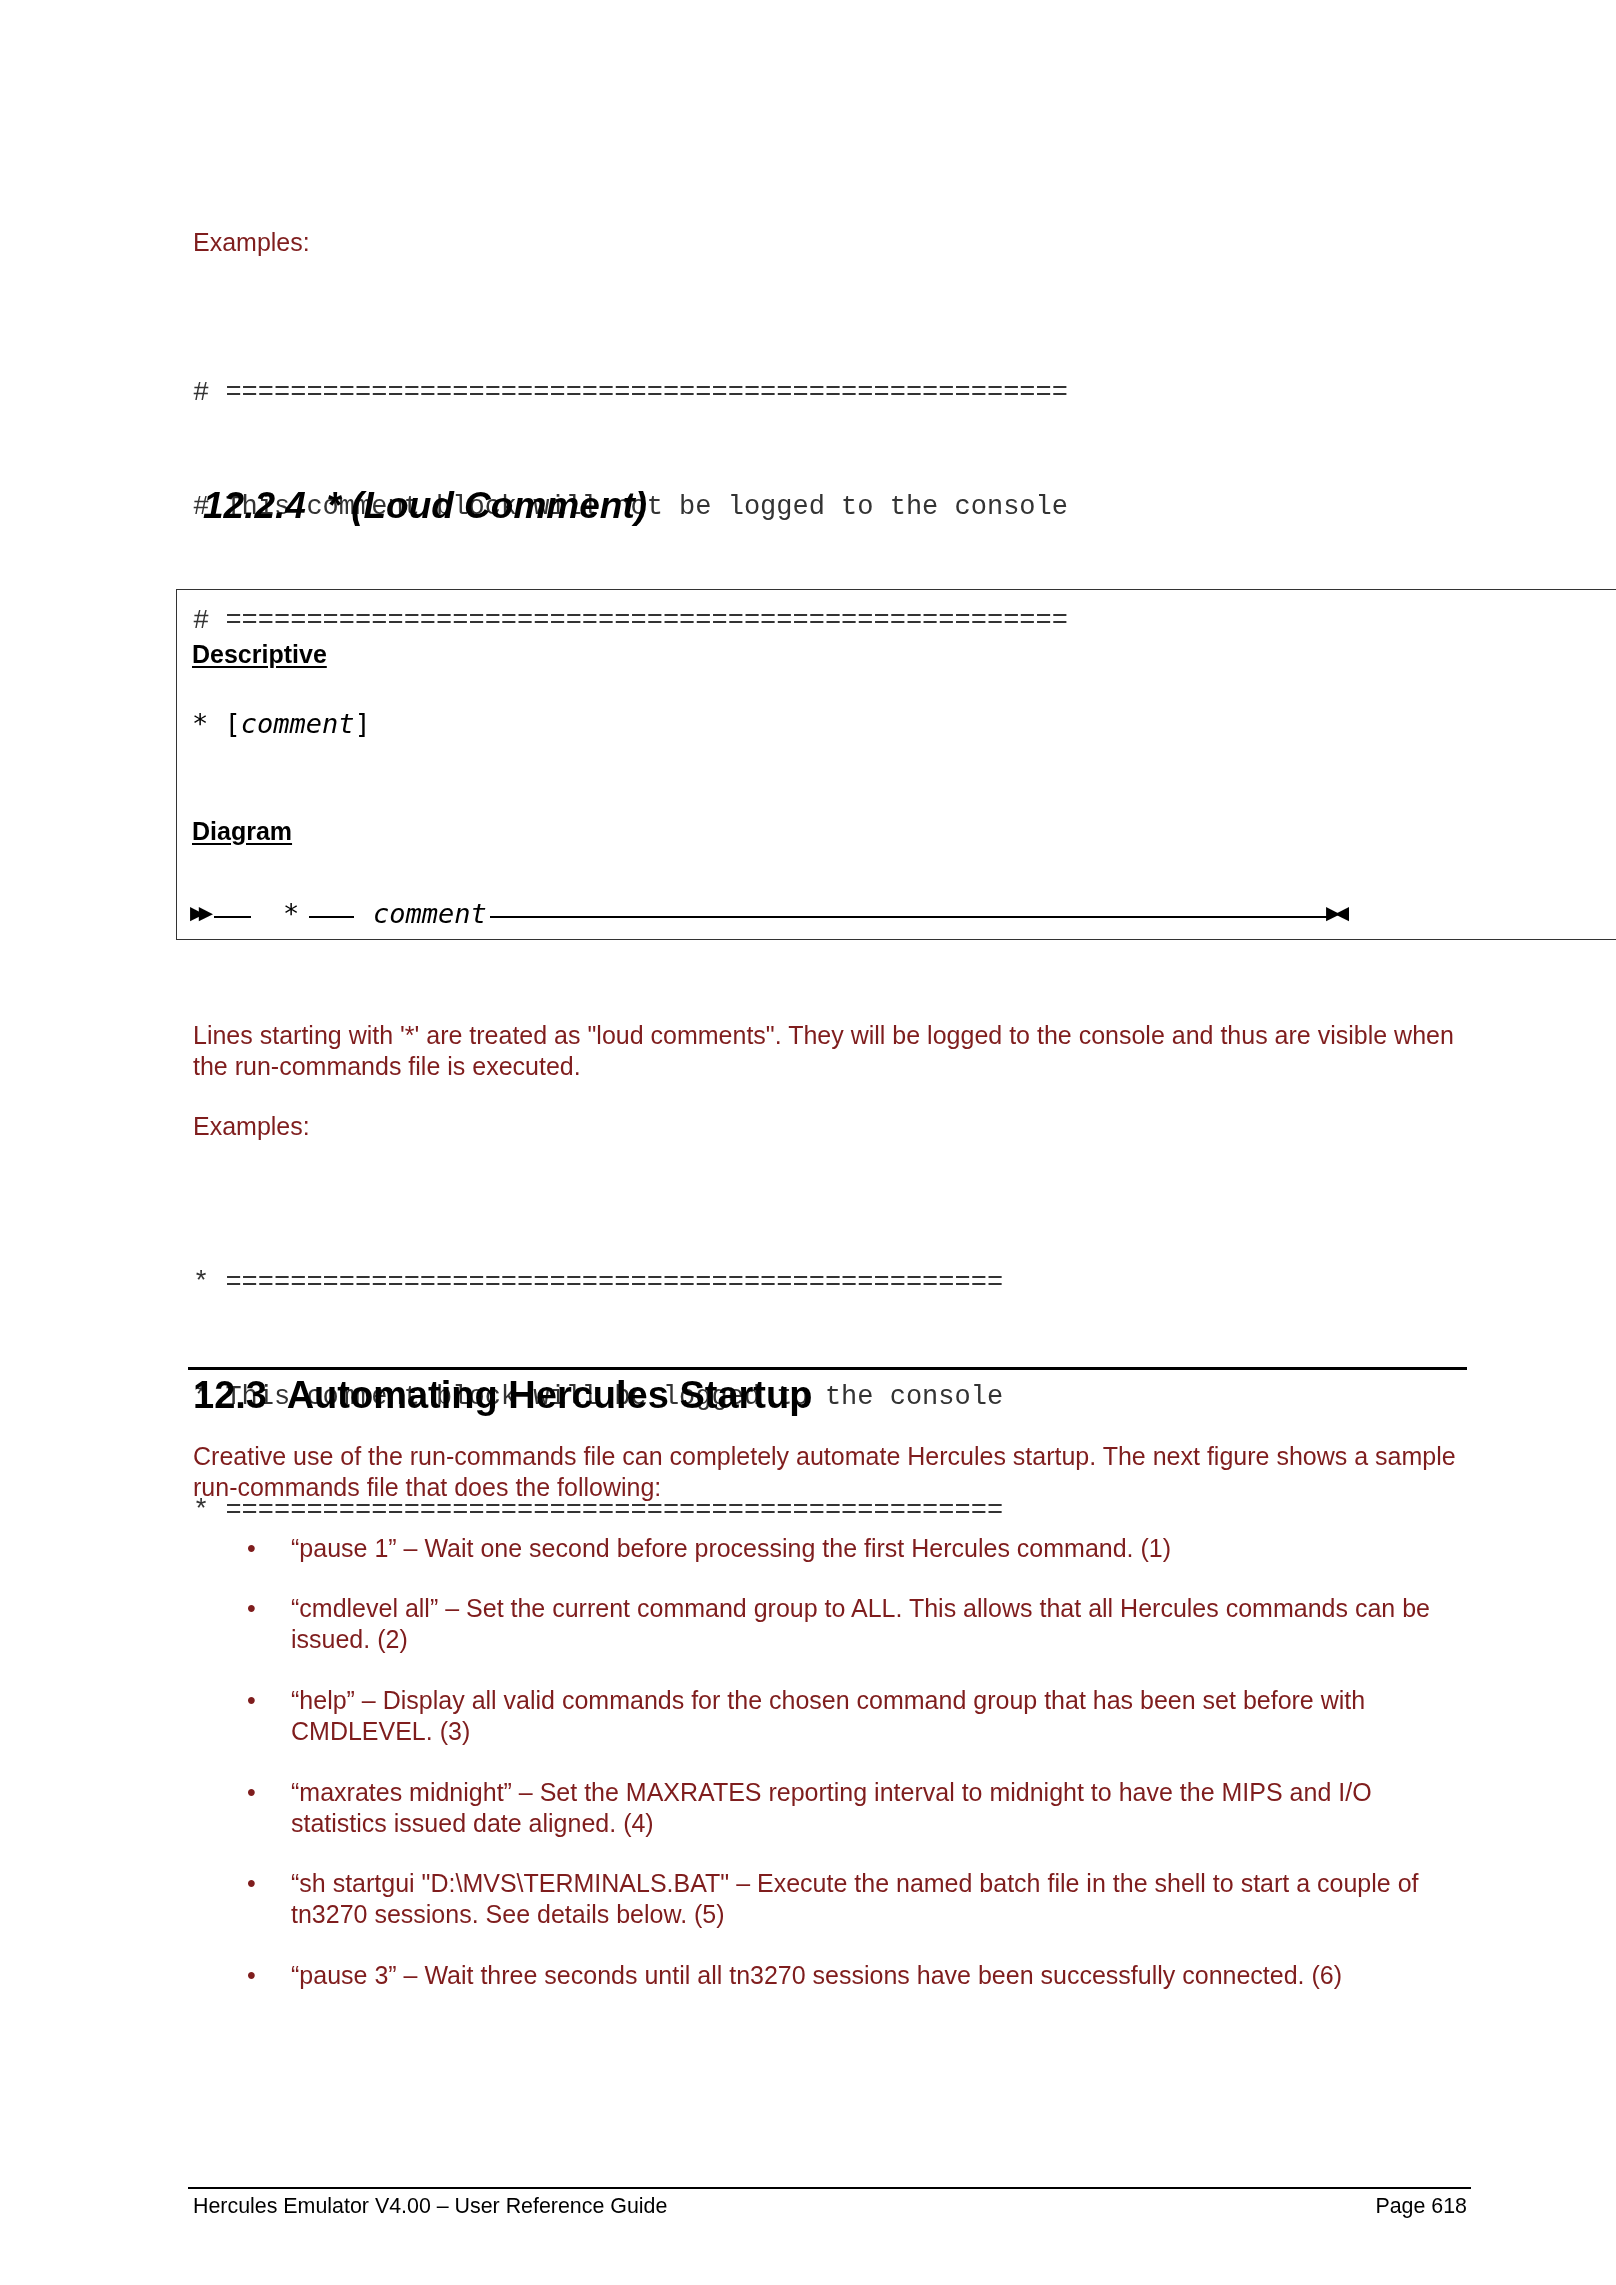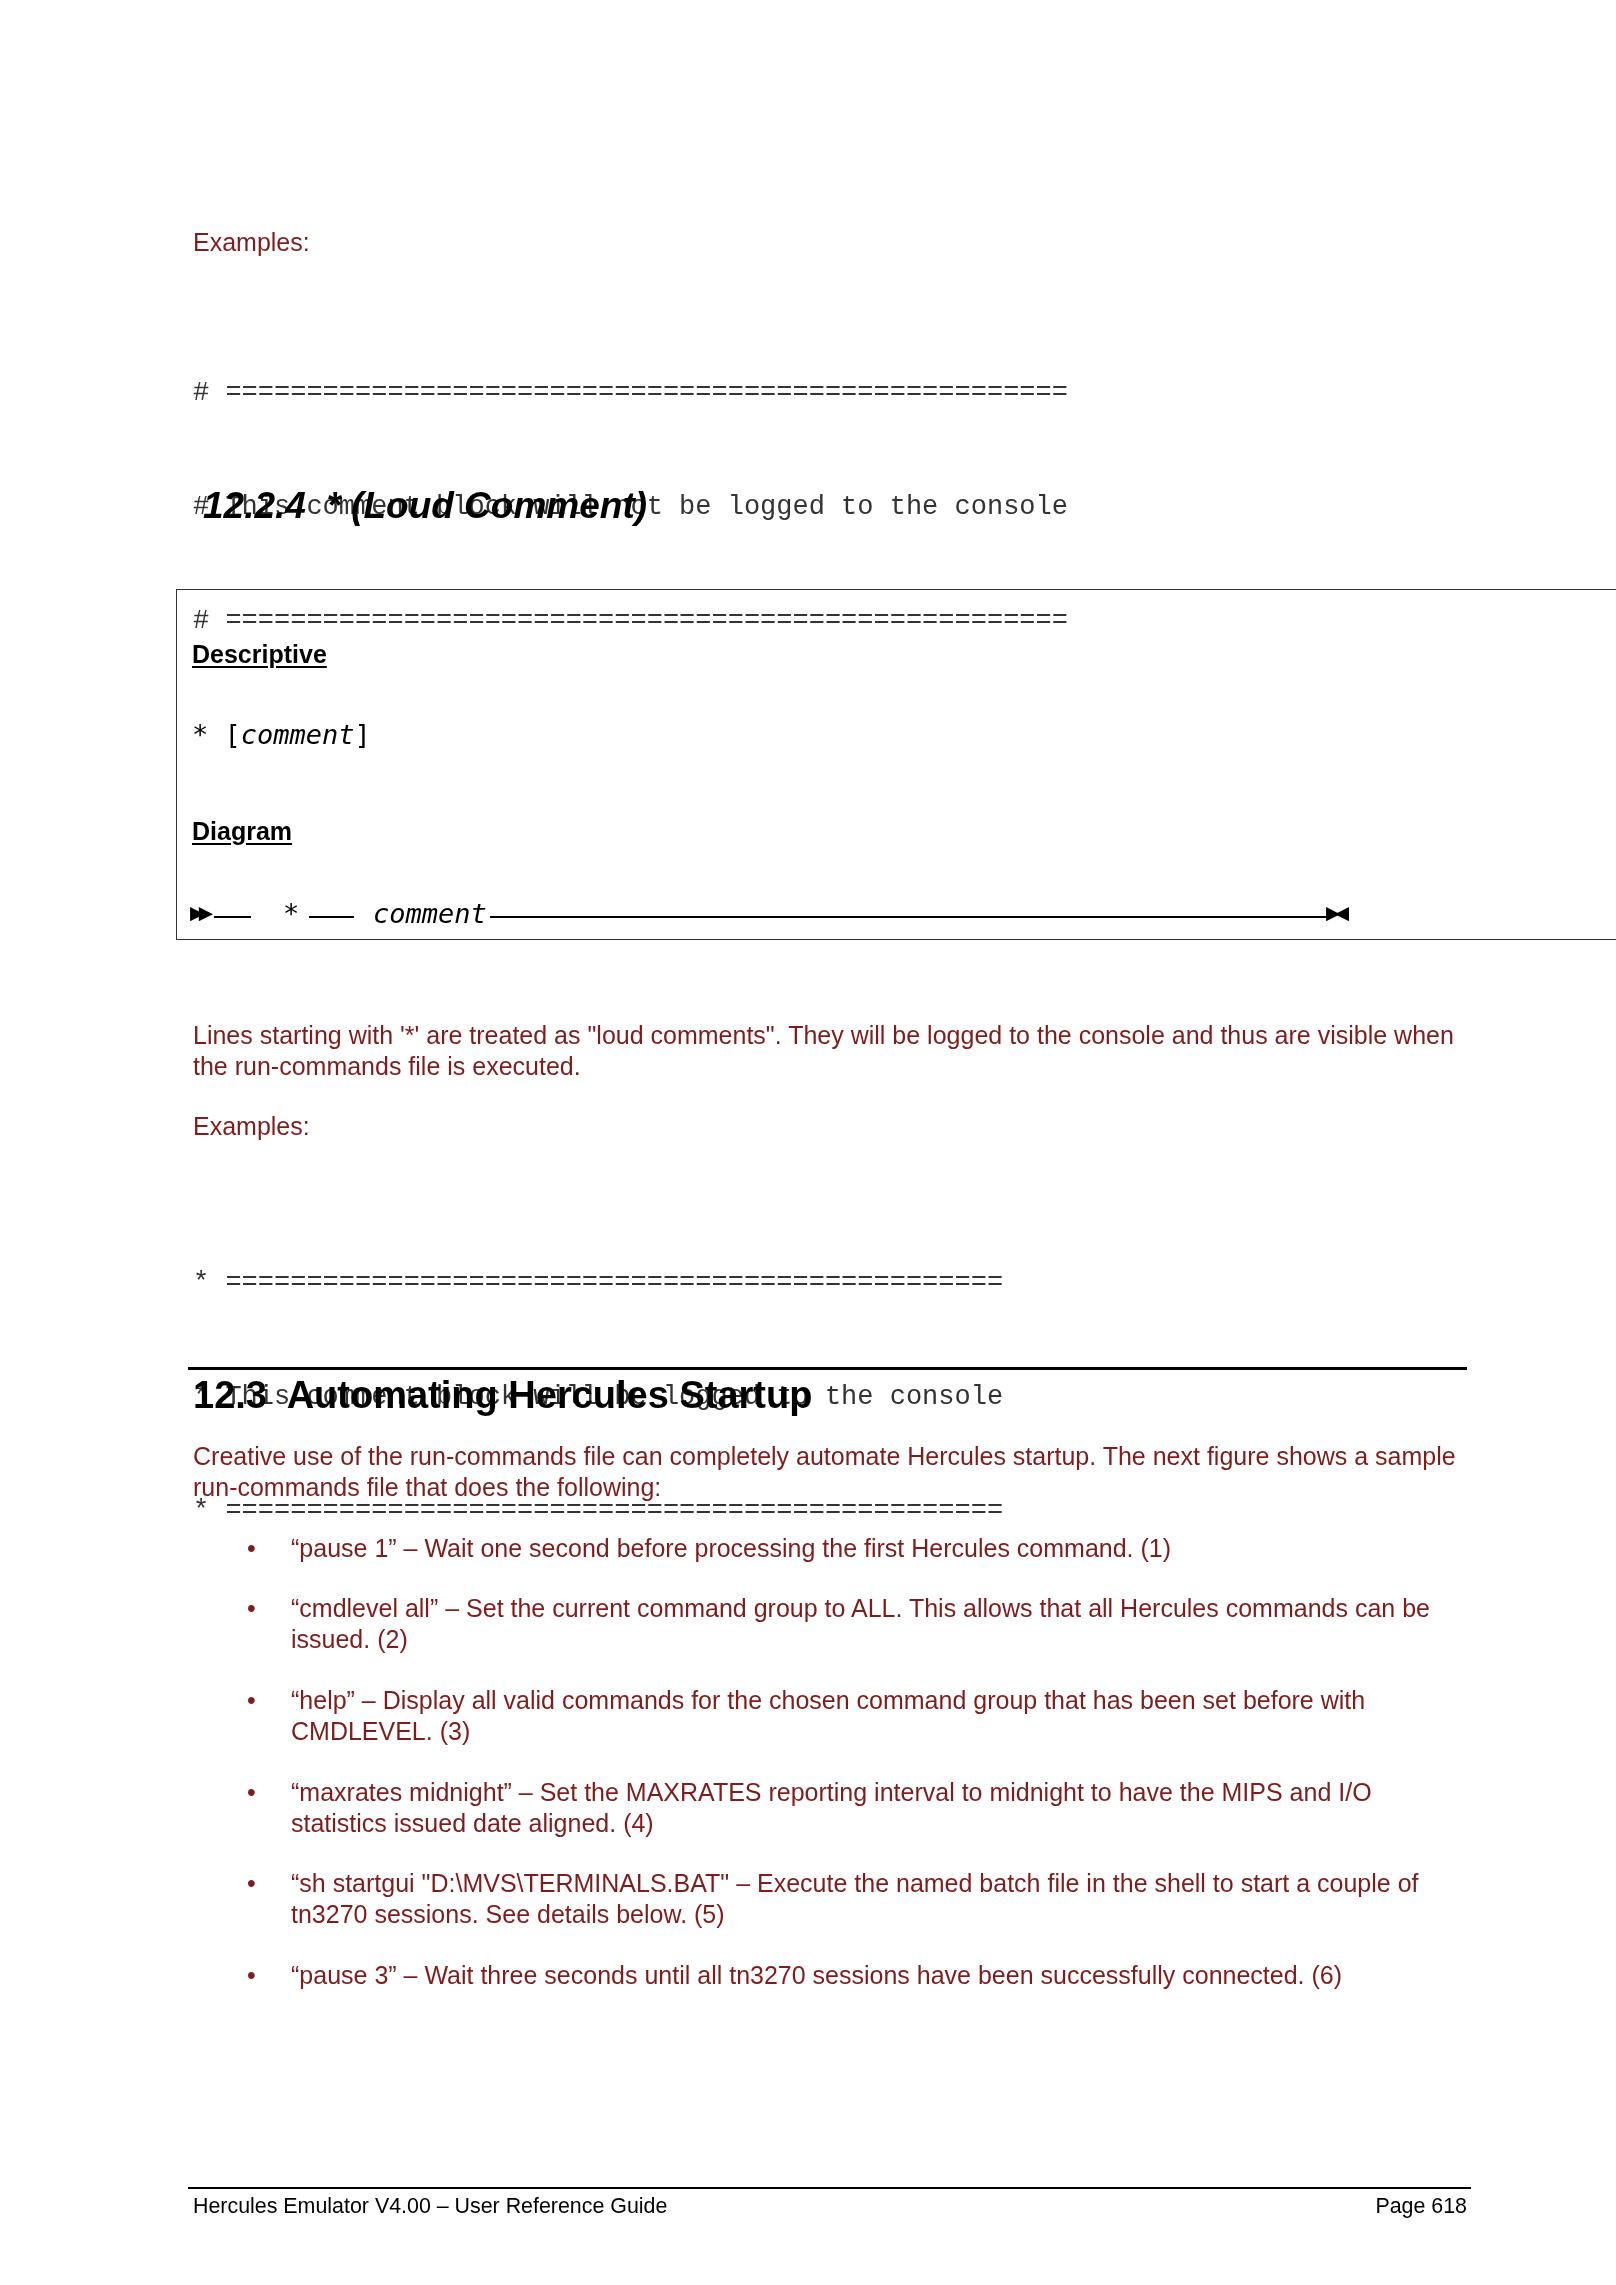--- a/index.html
+++ b/index.html
@@ -28,21 +28,21 @@
 <div class="abs code" style="left:193px; top:298px;">
   <div># ====================================================</div>
   <div># This comment block will not be logged to the console</div>
   <div># ====================================================</div>
 </div>
 
 <div class="abs h3" style="left:193px; top:485px;">12.2.4  * (Loud Comment)</div>
 
 <div class="abs syntax-box">
   <div class="abs sub-label" style="left:15px; top:50px;">Descriptive</div>
-  <div class="abs syntax-mono" style="left:15px; top:129px; white-space:pre;"><span>* [</span><i>comment</i><span>]</span></div>
+  <div class="abs syntax-mono" style="left:15px; top:118px; white-space:pre;"><span>* [</span><i>comment</i><span>]</span></div>
   <div class="abs sub-label" style="left:15px; top:227px;">Diagram</div>
 
   <div class="abs" style="left:0; top:308px; width:1296px; height:37px;">
     <span class="abs" style="left:13px; top:3.7px; font-size:18.6px; letter-spacing:-5.6px;">▶▶</span>
     <div class="diagram-line" style="left:37px; top:17.7px; width:37px;"></div>
     <span class="abs syntax-mono" style="left:106px; top:0px;">*</span>
     <div class="diagram-line" style="left:132px; top:17.7px; width:45px;"></div>
     <i class="abs syntax-mono" style="left:196px; top:0px;">comment</i>
     <div class="diagram-line" style="left:313px; top:17.7px; width:839px;"></div>
     <span class="abs" style="left:1149px; top:3.7px; font-size:18.6px; letter-spacing:-5.6px;">▶◀</span>

